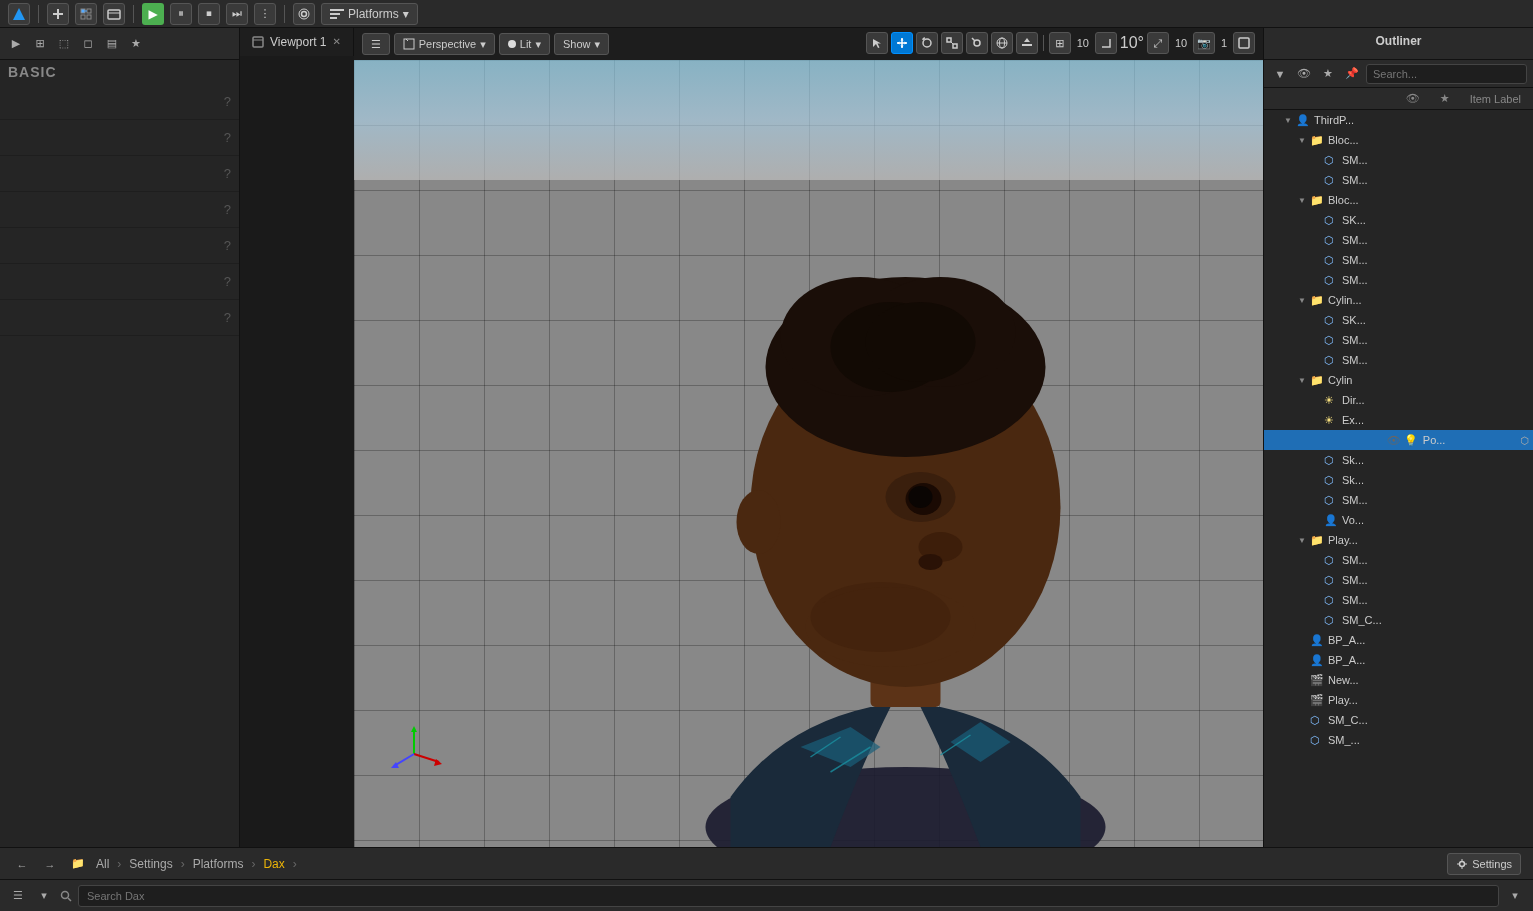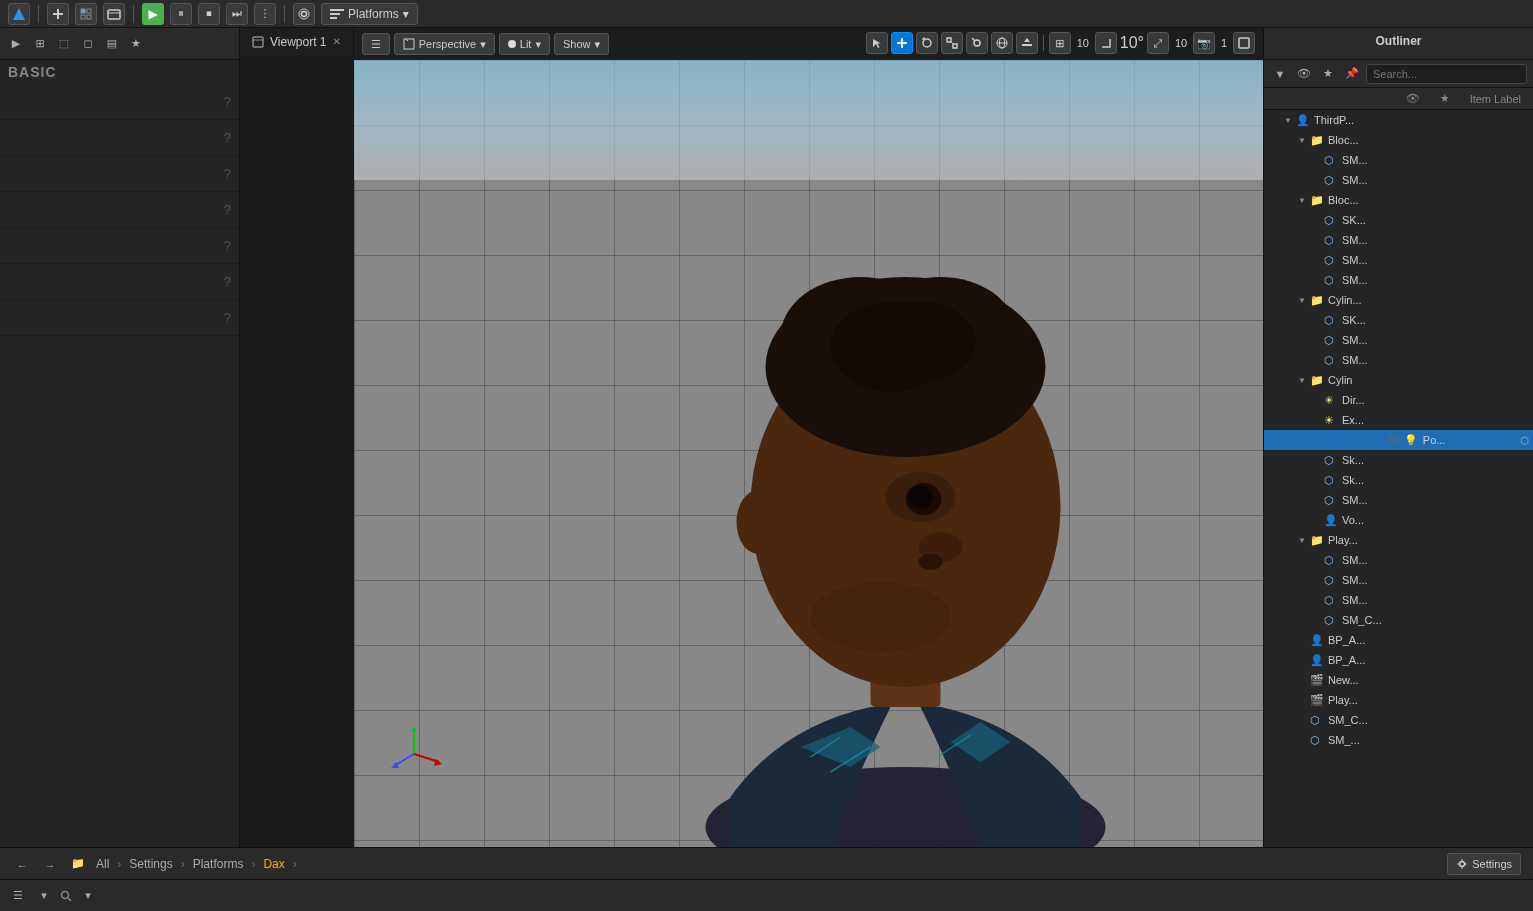--- a/index.html
+++ b/index.html
@@ -804,14 +804,15 @@
   </div>
 </div>
 
 <div class="content-search-bar">
   <div class="panel-icon-btn">☰</div>
   <div class="panel-icon-btn">▾</div>
   <svg width="12" height="12" viewBox="0 0 12 12">
     <circle cx="5" cy="5" r="3.5" fill="none" stroke="#888" stroke-width="1.5"></circle>
     <line x1="8" y1="8" x2="11" y2="11" stroke="#888" stroke-width="1.5"></line>
   </svg>
+  <input class="content-search-input" type="text" placeholder="Search Dax" style="">
   <div class="panel-icon-btn">▾</div>
 </div>
 
 </body></html>

